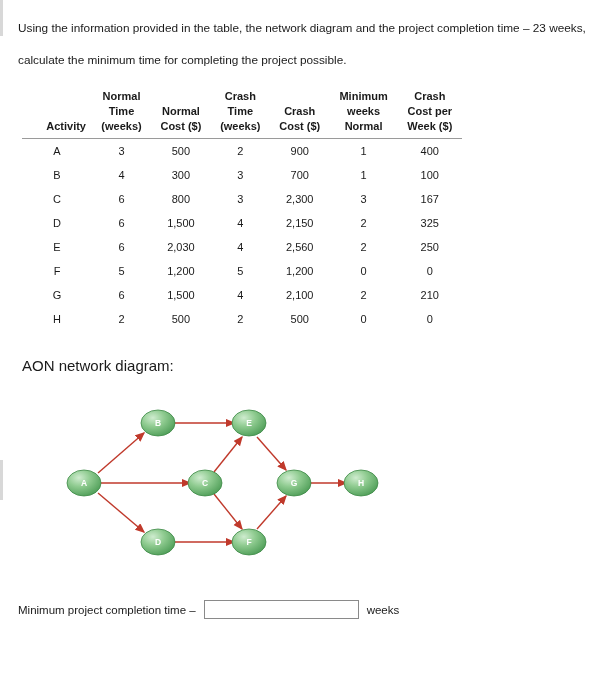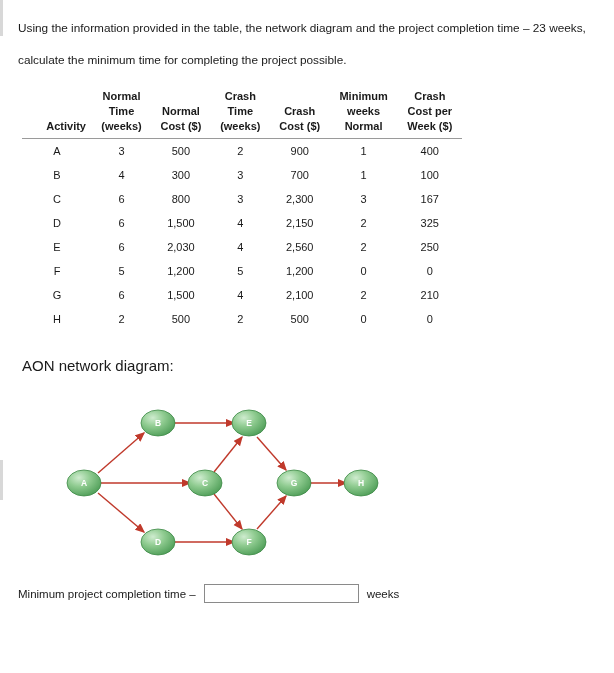--- a/index.html
+++ b/index.html
@@ -89,21 +89,21 @@
     height: 190px;
     margin-left: 30px;
   }
   .diagram-wrap svg {
     display: block;
   }
 
   .answer-row {
     position: absolute;
     left: 18px;
-    bottom: 16px;
+    bottom: 0;
     display: flex;
     align-items: center;
     font-size: 11.5px;
   }
   .answer-row .label {
     margin-right: 8px;
     color: #1a1a1a;
   }
   .answer-row input.answer-box {
     width: 155px;

